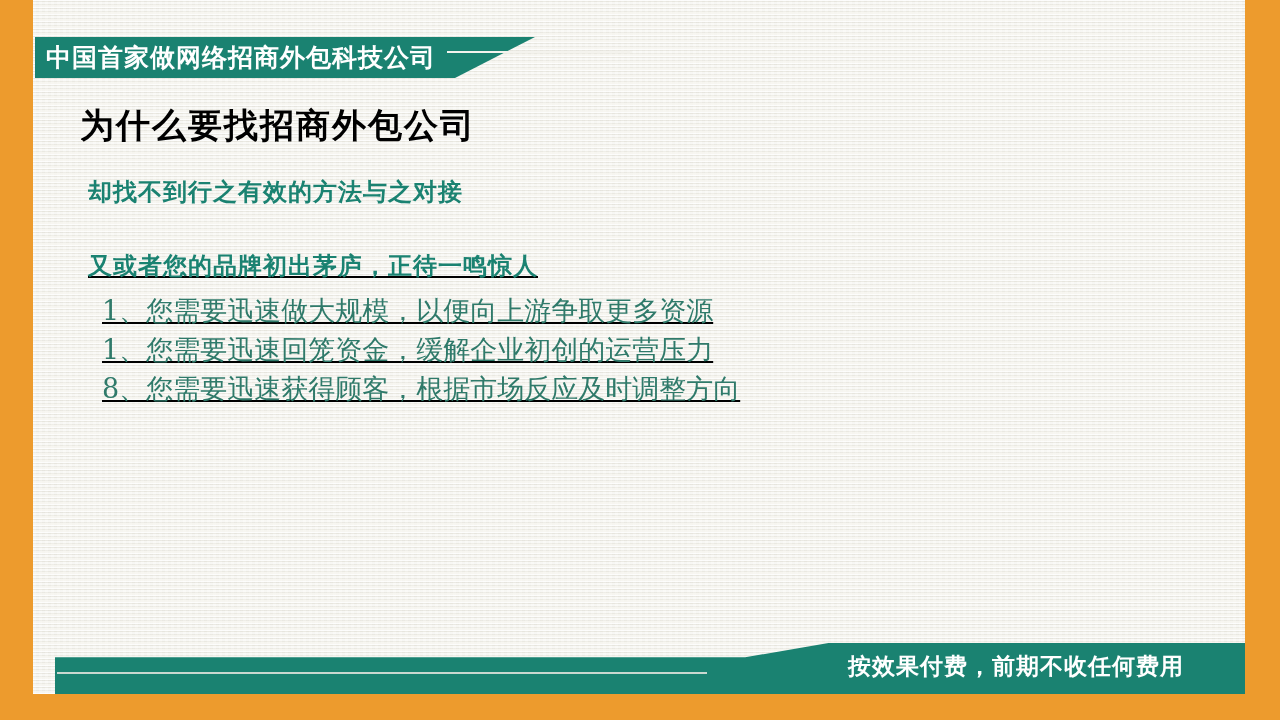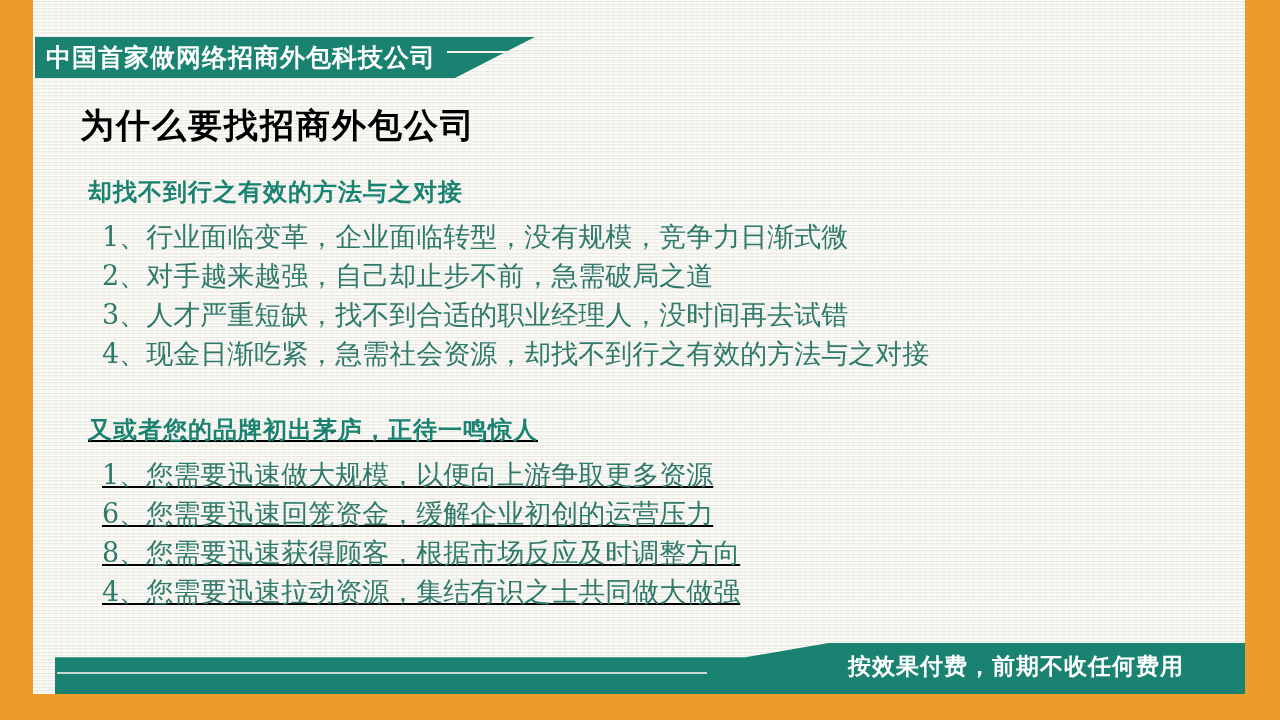--- a/index.html
+++ b/index.html
@@ -174,35 +174,28 @@
   <div class="header-band"></div>
   <div class="header-title">中国首家做网络招商外包科技公司</div>
   <div class="header-rule"></div>
 
   <div class="content">
 
     <h1 class="page-title">为什么要找招商外包公司</h1>
 
     <div class="section section-1">
       <h2 class="section-heading">却找不到行之有效的方法与之对接</h2>
-      <ul class="bullet-list">
-        <li>1、行业面临变革，企业面临转型，没有规模，竞争力日渐式微</li>
-        <li>2、对手越来越强，自己却止步不前，急需破局之道</li>
-        <li>3、人才严重短缺，找不到合适的职业经理人，没时间再去试错</li>
-        <li>4、现金日渐吃紧，急需社会资源，却找不到行之有效的方法与之对接</li>
-      </ul>
     </div>
 
     <div class="section section-2">
       <h2 class="section-heading">又或者您的品牌初出茅庐，正待一鸣惊人</h2>
       <ul class="bullet-list">
         <li>1、您需要迅速做大规模，以便向上游争取更多资源</li>
-        <li>6、您需要迅速回笼资金，缓解企业初创的运营压力</li>
+        <li>1、您需要迅速回笼资金，缓解企业初创的运营压力</li>
         <li>8、您需要迅速获得顾客，根据市场反应及时调整方向</li>
-        <li>4、您需要迅速拉动资源，集结有识之士共同做大做强</li>
       </ul>
     </div>
 
   </div>
 
   <div class="footer-band"></div>
   <div class="footer-rule"></div>
   <div class="footer-text">按效果付费，前期不收任何费用</div>
 
 </div>

